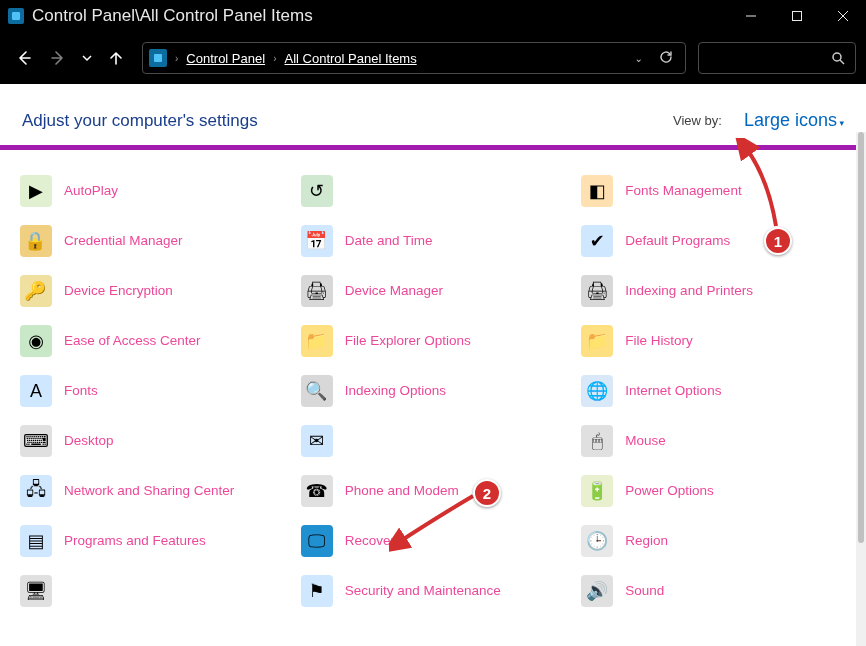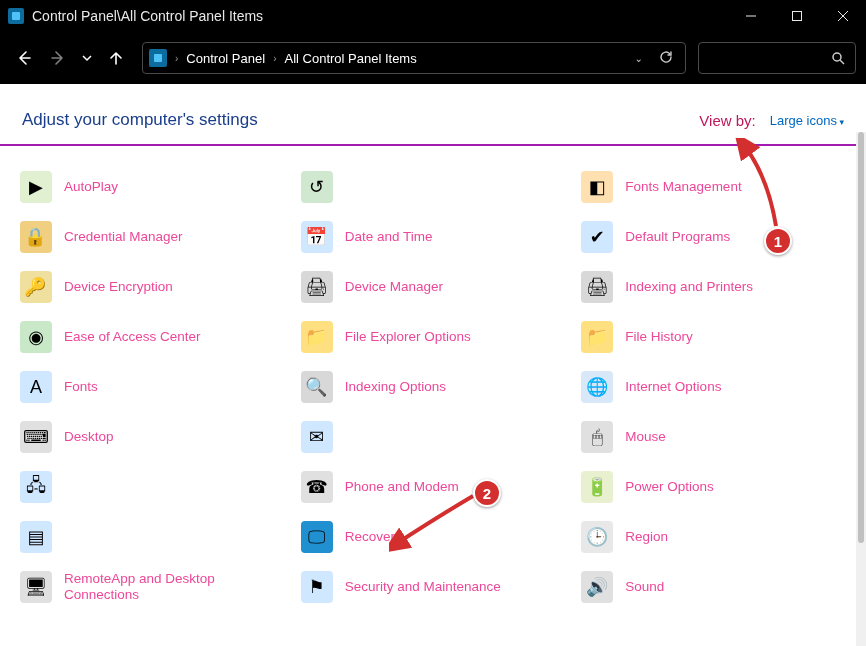--- a/index.html
+++ b/index.html
@@ -12,21 +12,21 @@
     display: flex;
     flex-direction: column;
   }
   
   .titlebar {
     height: 32px;
     background: #000000;
     color: #e8e8e8;
     display: flex;
     align-items: center;
-    font-size: 14px;
+    font-size: 17px;
     padding-left: 8px;
   }
   .titlebar .app-icon {
     width: 16px; height: 16px;
     background: #0c6c9e;
     margin-right: 8px;
     border-radius: 2px;
     display:flex;align-items:center;justify-content:center;
   }
   .titlebar .app-icon::after{content:"";width:8px;height:8px;background:#4fc3f7;border-radius:1px;}
@@ -59,21 +59,21 @@
     border: 1px solid #4a4a4a;
     border-radius: 4px;
     display:flex;
     align-items:center;
     padding: 0 6px;
     color:#fff;
     font-size:13px;
     margin: 0 6px;
     gap:4px;
   }
-  .breadcrumb .crumb { padding:0 4px; cursor:pointer; white-space:nowrap; }
+  .breadcrumb .crumb { padding:0 4px; cursor:pointer; white-space:nowrap;text-decoration:underline; }
   .breadcrumb .sep { color:#999; font-size:10px; }
   .bc-icon {
     width:18px;height:18px;background:#0c6c9e;border-radius:2px;margin-right:4px;
     display:flex;align-items:center;justify-content:center;
   }
   .bc-icon::after{content:"";width:8px;height:8px;background:#4fc3f7;border-radius:1px;}
   .bc-spacer{flex:1;}
   .bc-chev{color:#ccc;font-size:10px;padding:0 6px;cursor:pointer;}
   .bc-refresh{color:#ccc;padding:0 6px;cursor:pointer;}
   .searchbox {
@@ -82,29 +82,29 @@
     border-radius:4px;
     display:flex;align-items:center;justify-content:flex-end;
     padding:0 10px;
     color:#ccc;
   }
   
   .header-row {
     display:flex;
     align-items:center;
     padding: 26px 22px 14px 22px;
-    border-bottom:2px solid #a21caf;
+    border-bottom:5px solid #a21caf;
   }
   .header-title {
     color:#1a3e8c;
     font-size:17px;
   }
   .header-spacer{flex:1;}
-  .viewby-label{font-size:15px;color:#be185d;margin-right:14px;}
-  .viewby-val{font-size:13px;color:#0067c0;cursor:pointer;}
+  .viewby-label{font-size:13px;color:#404040;margin-right:22px;}
+  .viewby-val{font-size:18px;color:#0067c0;cursor:pointer;}
   .viewby-val::after{content:" \25BE"; font-size:9px;}
   
   .content {
     flex:1;
     padding: 16px 16px 0 16px;
     display:grid;
     grid-template-columns: 1fr 1fr 1fr;
     grid-auto-rows: 50px;
     column-gap: 8px;
     overflow:hidden;
@@ -304,43 +304,44 @@
     </div>
     <div class="cp-item">
       <div class="cp-icon" style="background: rgb(208, 232, 255);">✉</div>
     </div>
     <div class="cp-item">
       <div class="cp-icon" style="background: rgb(224, 224, 224);">🖱</div>
       <span class="cp-label">Mouse</span>
     </div>
     <div class="cp-item">
       <div class="cp-icon" style="background: rgb(208, 232, 255);">🖧</div>
+      <span class="cp-label">Network and Sharing Center</span>
     </div>
     <div class="cp-item">
       <div class="cp-icon" style="background: rgb(224, 224, 224);">☎</div>
       <span class="cp-label">Phone and Modem</span>
     </div>
     <div class="cp-item">
       <div class="cp-icon" style="background: rgb(232, 240, 208);">🔋</div>
       <span class="cp-label">Power Options</span>
     </div>
     <div class="cp-item">
       <div class="cp-icon" style="background: rgb(208, 232, 255);">▤</div>
+      <span class="cp-label">Programs and Features</span>
     </div>
     <div class="cp-item">
       <div class="cp-icon" style="background: rgb(32, 144, 208);">🖵</div>
       <span class="cp-label">Recovery</span>
     </div>
     <div class="cp-item">
       <div class="cp-icon" style="background: rgb(232, 232, 232);">🕒</div>
       <span class="cp-label">Region</span>
     </div>
     <div class="cp-item">
       <div class="cp-icon" style="background: rgb(224, 224, 224);">🖥</div>
-      <span class="cp-label">RemoteApp and Desktop Connections</span>
     </div>
     <div class="cp-item">
       <div class="cp-icon" style="background: rgb(208, 232, 255);">⚑</div>
       <span class="cp-label">Security and Maintenance</span>
     </div>
     <div class="cp-item">
       <div class="cp-icon" style="background: rgb(224, 224, 224);">🔊</div>
       <span class="cp-label">Sound</span>
     </div>
   </div>

